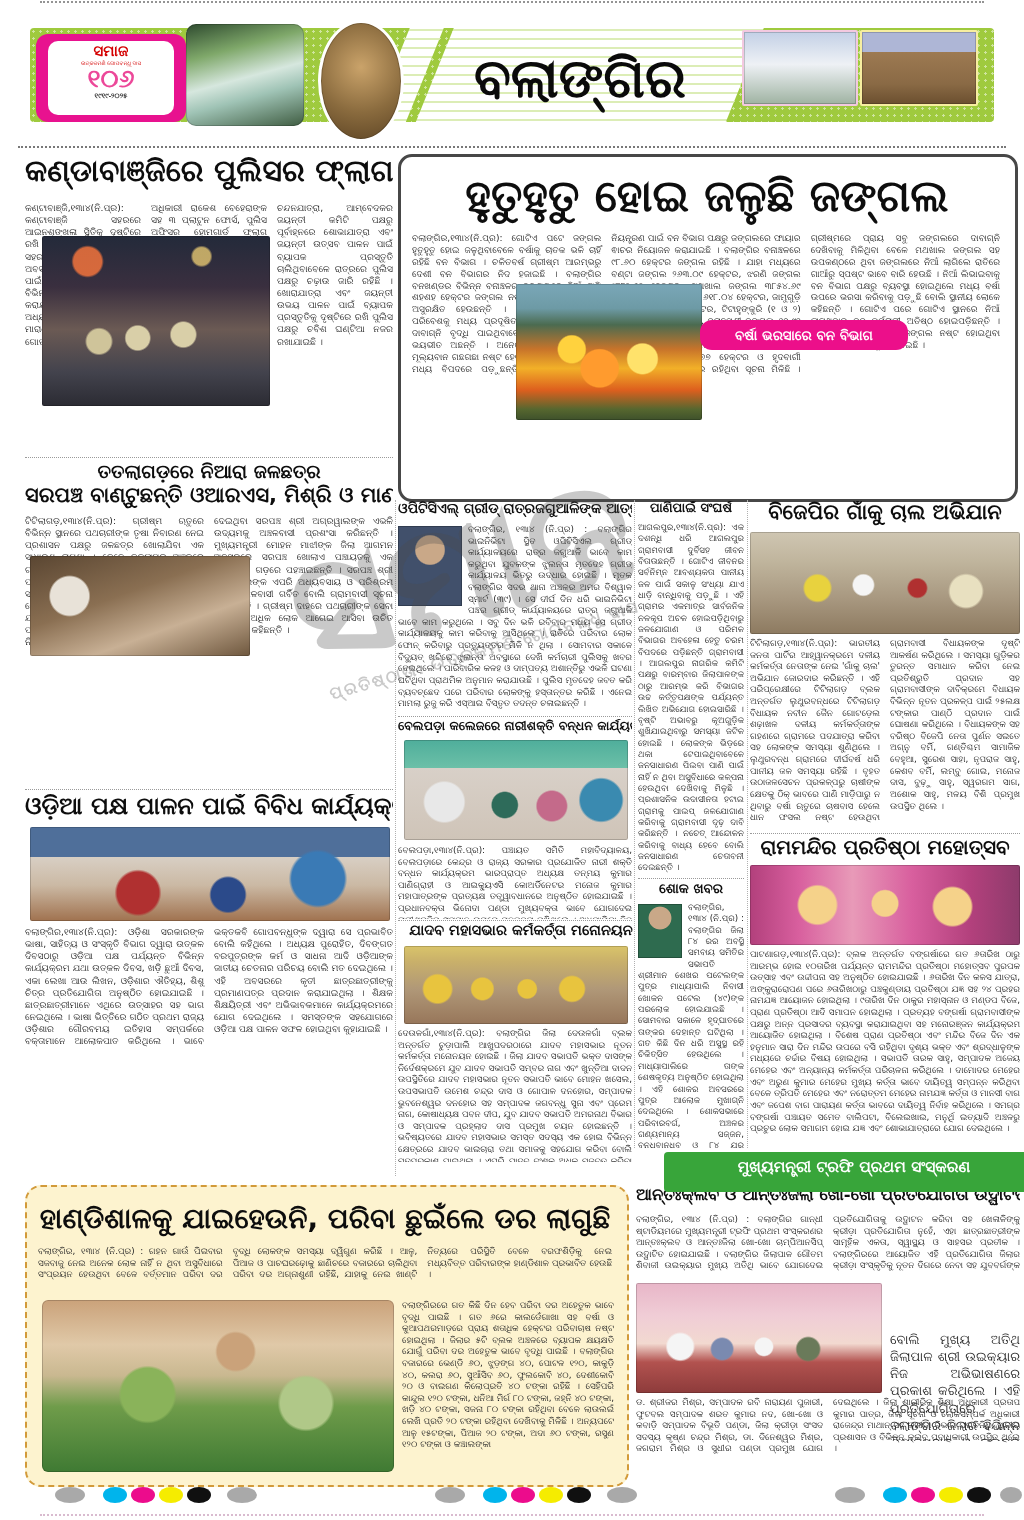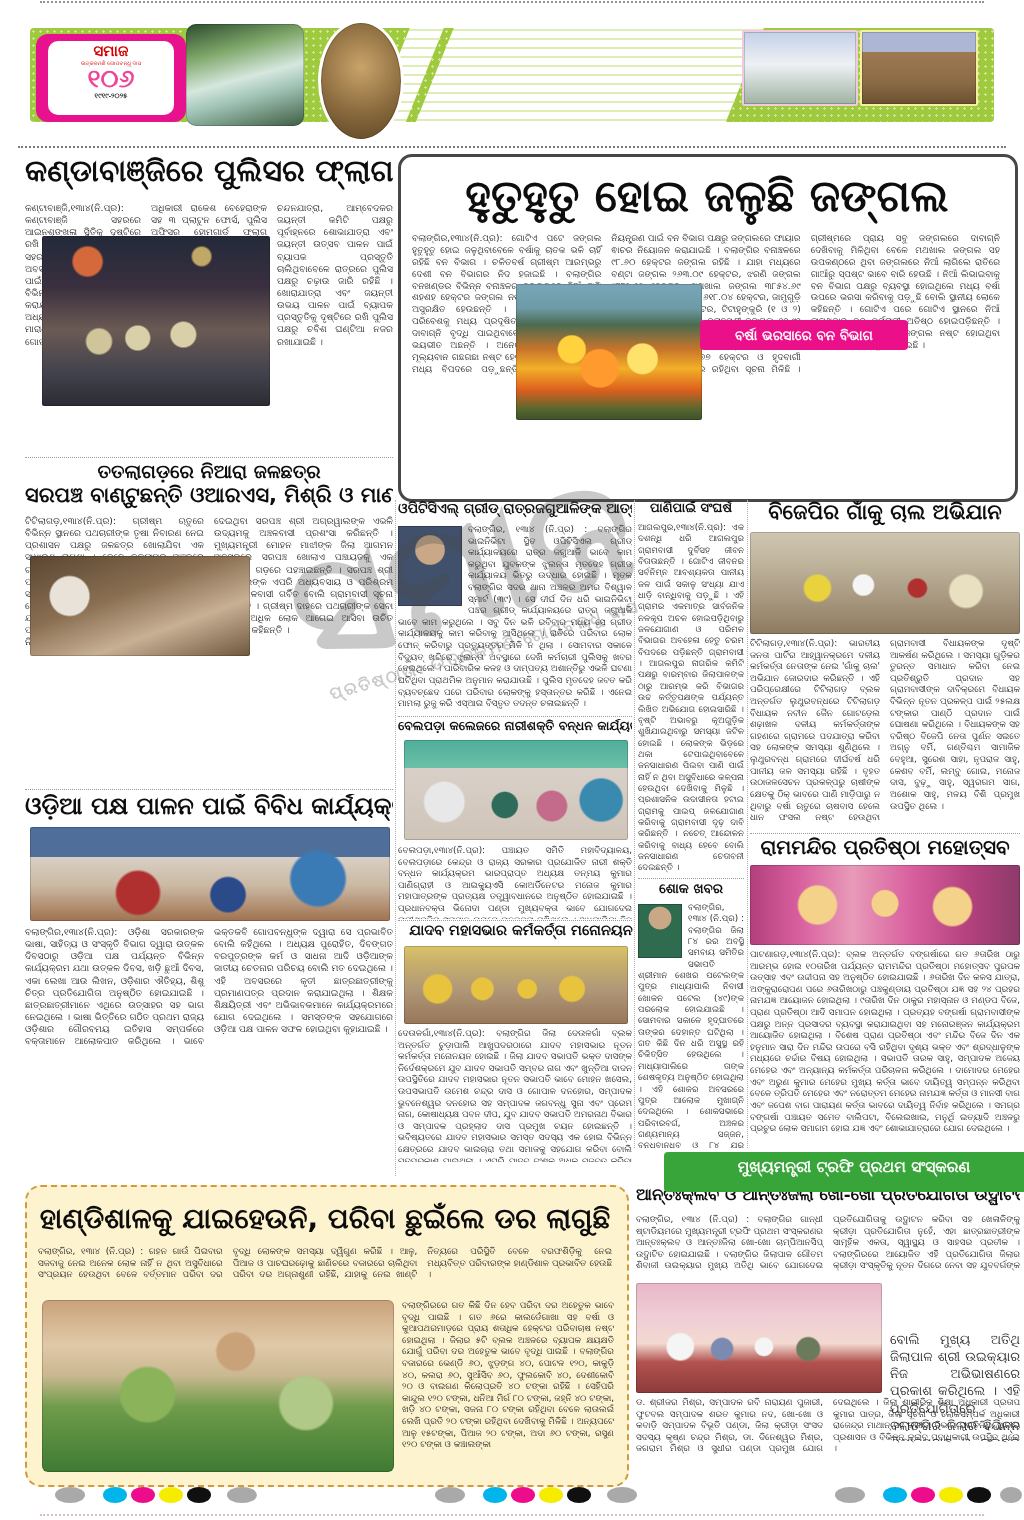--- a/index.html
+++ b/index.html
@@ -31,21 +31,21 @@
   .mast-title{left:420px;top:38px;width:320px;height:80px;font-size:54px;font-weight:bold;color:#0a0a0a;
      text-align:center;z-index:3;line-height:80px;white-space:nowrap;overflow:hidden;font-family:"DejaVu Serif",serif;}
   .date-tag{left:770px;top:103px;width:250px;height:33px;background:#f6e800;z-index:4;
      clip-path:polygon(0 50%,16px 0,100% 0,100% 100%,16px 100%);
      font-size:15px;font-weight:bold;color:#111;text-align:center;line-height:33px;white-space:nowrap;overflow:hidden;
      font-family:"DejaVu Sans",sans-serif;}
 
   
   .main-box{left:398px;top:154px;width:614px;height:342px;border:3px solid #474747;border-radius:14px;background:#fff;}
   .kicker{background:#ec0f8a;color:#fff;font-weight:bold;font-size:13.5px;text-align:center;line-height:30px;
-     white-space:nowrap;overflow:hidden;z-index:5;border-radius:4px;font-family:"DejaVu Sans",sans-serif;}
+     white-space:nowrap;overflow:hidden;z-index:5;border-radius:12px;font-family:"DejaVu Sans",sans-serif;}
   .green-banner{background:#38a53a;color:#fff;font-weight:bold;font-size:15.5px;text-align:center;line-height:30px;
      border-radius:4px;white-space:nowrap;overflow:hidden;z-index:2;font-family:"DejaVu Sans",sans-serif;}
   .cream-box{left:25px;top:1185px;width:600px;height:298px;background:#fdf3cf;border:2px dashed #d29a3a;border-radius:16px;}
 
   .portrait{float:left;margin:2px 6px 2px 0;box-shadow:0 0 0 1px rgba(0,0,0,.25) inset;}
 
   .watermark{left:200px;top:490px;width:580px;height:360px;z-index:40;pointer-events:none;
      transform:rotate(-16deg);text-align:center;color:rgba(75,75,75,.30);}
   .watermark .wm-main{font-size:150px;font-weight:bold;line-height:1.0;font-family:"DejaVu Serif",serif;}
   .watermark .wm-sub{font-size:17px;font-weight:bold;letter-spacing:2px;}
@@ -76,20 +76,21 @@
       <div class="logo-period">୧୯୧୯-୨୦୨୫</div>
     </div>
   </div>
 
   <div class="abs photo" style="left:186px;top:24px;width:118px;height:102px;border-radius:10px;z-index:3;
               background:linear-gradient(165deg,#2e4a2f 0%,#7fa86a 28%,#d6e7de 52%,#9fc3b5 68%,#3f5c41 100%);"></div>
 
   <div class="abs photo" style="left:318px;top:20px;width:80px;height:116px;border-radius:50%;border:3px solid #fff;z-index:3;
               background:radial-gradient(circle at 50% 38%,#caa36a 0%,#8a6b3e 55%,#5d4424 100%);"></div>
 
+  <div class="abs mast-title">ବଲାଙ୍ଗିର</div>
 
   <div class="abs photo" style="left:742px;top:30px;width:112px;height:72px;border:2px solid #f3c9e0;z-index:3;
               background:linear-gradient(180deg,#c3d0e6 0%,#eef1f5 45%,#9fb3a2 100%);"></div>
 
   <div class="abs photo" style="left:860px;top:30px;width:114px;height:72px;border:2px solid #f7eea0;z-index:3;
               background:linear-gradient(180deg,#aeb6d6 0%,#aeb6d6 28%,#9d7a52 28%,#8a6a45 72%,#6b4f2f 100%);"></div>
 
 
   <div class="abs" style="left:18px;top:146px;width:988px;border-top:2px dotted #787878;"></div>
 

